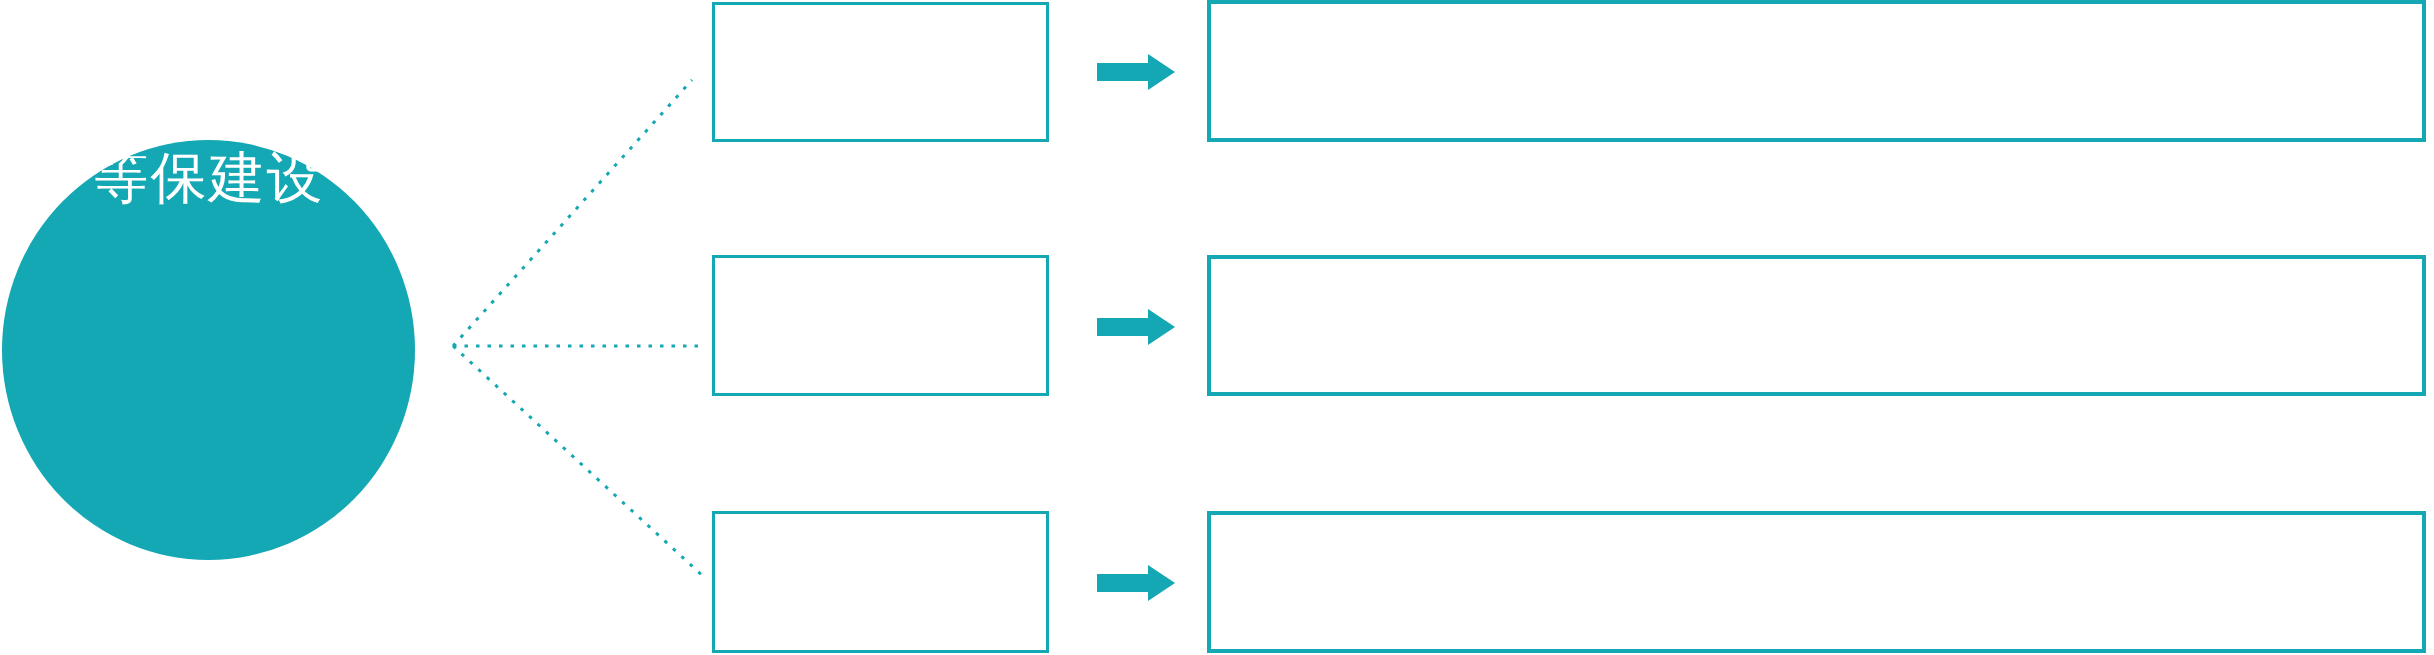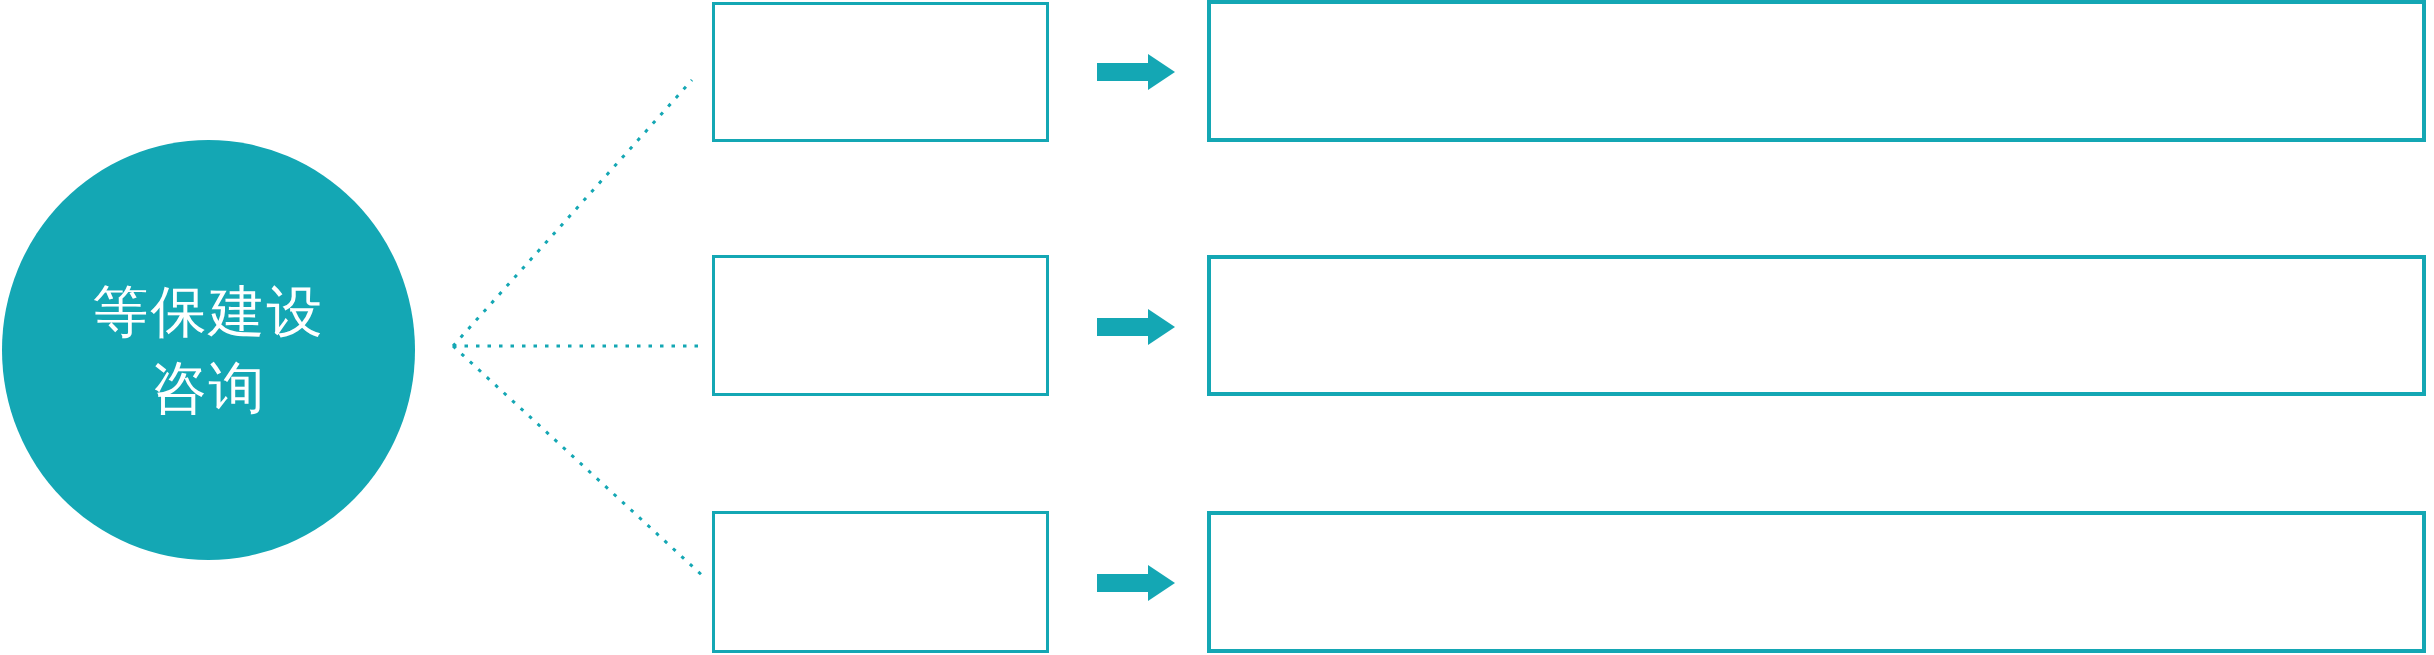--- a/index.html
+++ b/index.html
@@ -26,21 +26,21 @@
   }
 
   
   .hub-circle {
     position: absolute; left: 2px; top: 140px;
     width: 413px; height: 420px;
     background: var(--accent);
     border-radius: 50%;
     color: var(--hub-text);
     display: flex; flex-direction: column;
-    align-items: center; justify-content: center;
+    align-items: center; justify-content: flex-start;
     text-align: center;
     font-size: 56px;
     font-weight: 300;
     line-height: 1.36;
     letter-spacing: 2px;
   }
 
   
   .small-box {
     position: absolute; left: 712px;
@@ -83,21 +83,20 @@
 <div class="canvas">
 
   <svg class="connectors" viewBox="0 0 2434 655" xmlns="http://www.w3.org/2000/svg" aria-hidden="true">
     <line x1="453" y1="346" x2="692" y2="80"></line>
     <line x1="453" y1="346" x2="700" y2="346"></line>
     <line x1="453" y1="346" x2="705" y2="578"></line>
   </svg>
 
   <div class="hub-circle">
     <span>等保建设</span>
-    <span>咨询</span>
   </div>
 
   <div class="small-box" id="small-box-1"></div>
   <div class="arrow" id="arrow-1">
     <svg viewBox="0 0 78 36" xmlns="http://www.w3.org/2000/svg" aria-hidden="true">
       <polygon points="0,9 51,9 51,0 78,18 51,36 51,27 0,27"></polygon>
     </svg>
   </div>
   <div class="large-box" id="large-box-1"></div>
 

